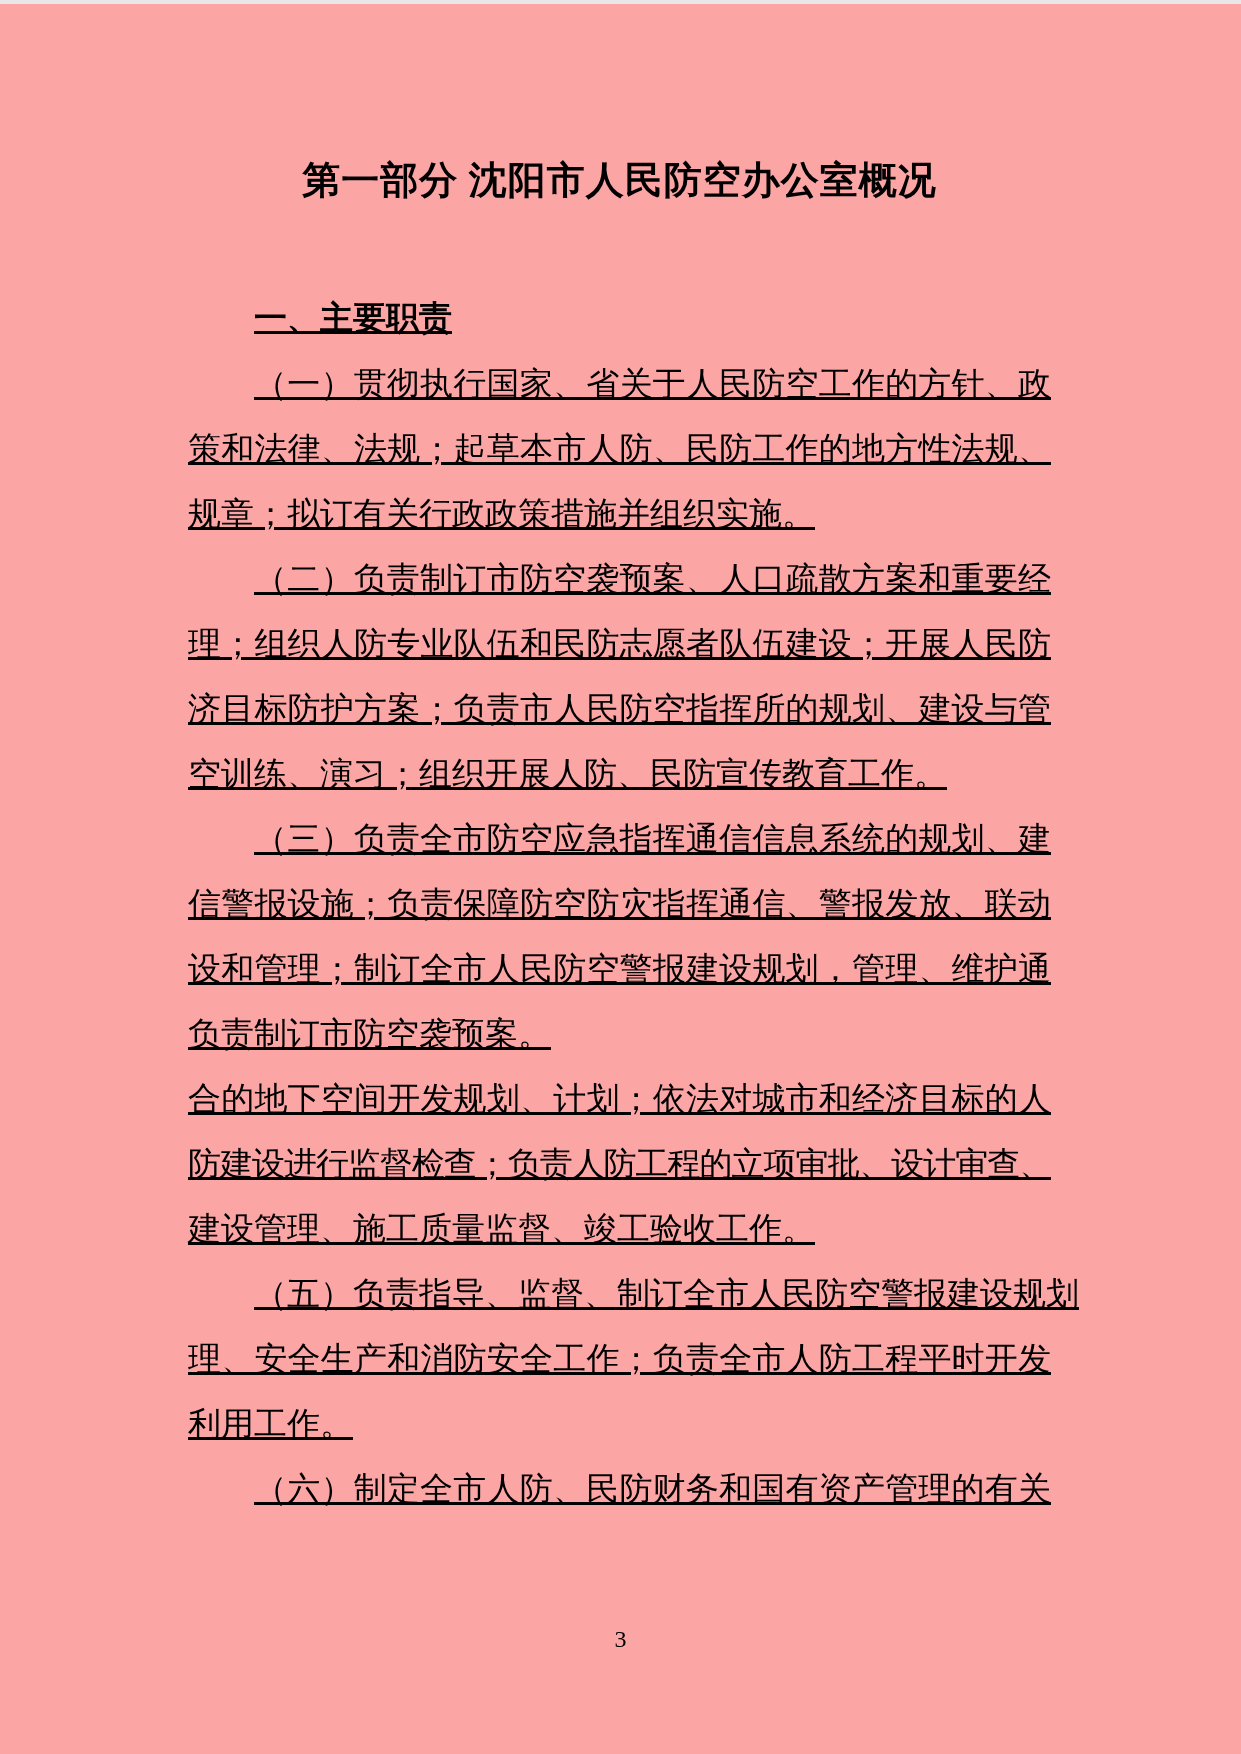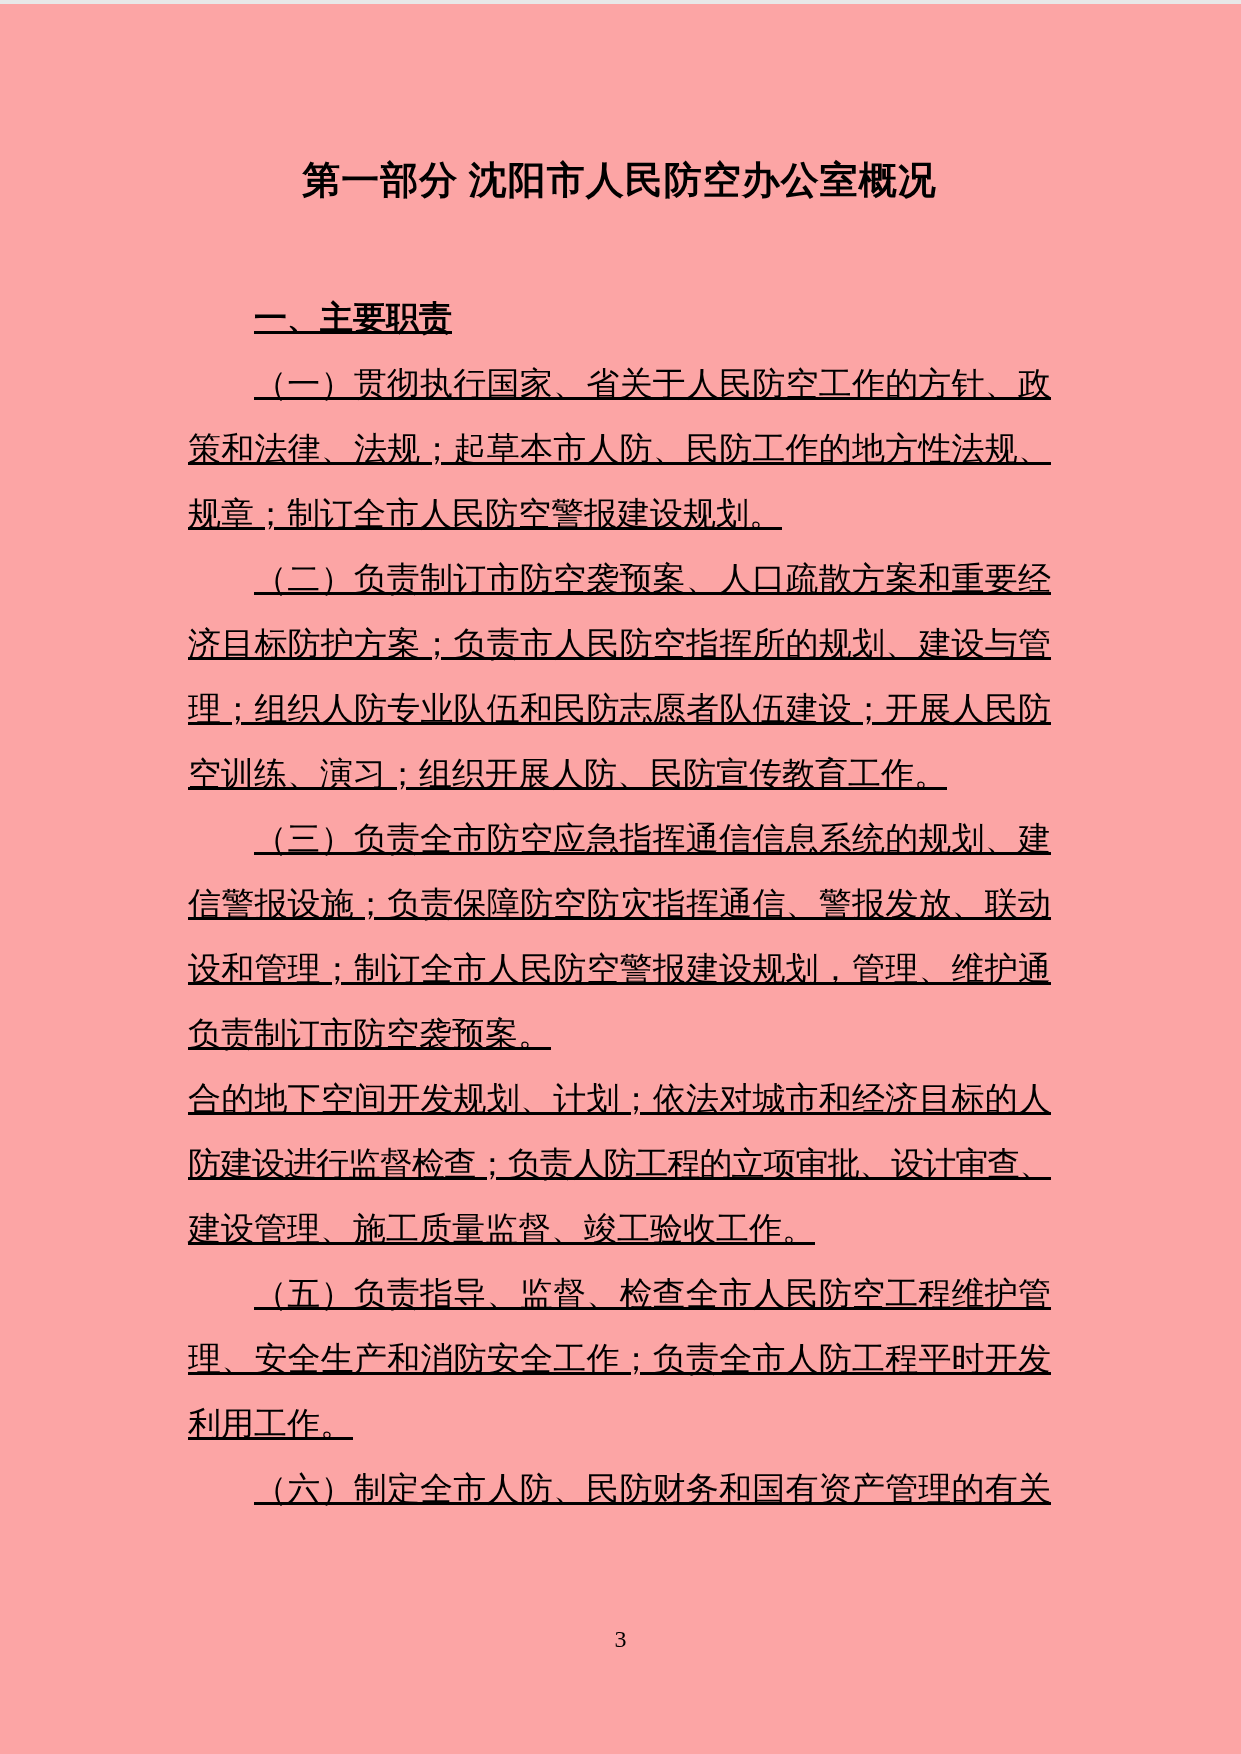--- a/index.html
+++ b/index.html
@@ -78,37 +78,37 @@
 <div class="page">
 
   <div class="doc-title">第一部分 沈阳市人民防空办公室概况</div>
 
   <div class="section-heading">一、主要职责</div>
 
   <div class="body-text">
 
     <div class="ln fl jl">（一）贯彻执行国家、省关于人民防空工作的方针、政</div>
     <div class="ln jl">策和法律、法规；起草本市人防、民防工作的地方性法规、</div>
-    <div class="ln">规章；制订全市人民防空警报建设规划。</div>
+    <div class="ln">规章；拟订有关行政政策措施并组织实施。</div>
 
     <div class="ln fl jl">（二）负责制订市防空袭预案、人口疏散方案和重要经</div>
+    <div class="ln jl">理；组织人防专业队伍和民防志愿者队伍建设；开展人民防</div>
     <div class="ln jl">济目标防护方案；负责市人民防空指挥所的规划、建设与管</div>
-    <div class="ln jl">理；组织人防专业队伍和民防志愿者队伍建设；开展人民防</div>
     <div class="ln">空训练、演习；组织开展人防、民防宣传教育工作。</div>
 
     <div class="ln fl jl">（三）负责全市防空应急指挥通信信息系统的规划、建</div>
     <div class="ln jl">信警报设施；负责保障防空防灾指挥通信、警报发放、联动</div>
     <div class="ln jl">设和管理；制订全市人民防空警报建设规划，管理、维护通</div>
     <div class="ln">负责制订市防空袭预案。</div>
 
     <div class="ln jl">合的地下空间开发规划、计划；依法对城市和经济目标的人</div>
     <div class="ln jl tight">防建设进行监督检查；负责人防工程的立项审批、设计审查、</div>
     <div class="ln">建设管理、施工质量监督、竣工验收工作。</div>
 
-    <div class="ln fl jl">（五）负责指导、监督、检查全市人民防空工程维护管</div>
+    <div class="ln fl jl">（五）负责指导、监督、制订全市人民防空警报建设规划</div>
     <div class="ln jl">理、安全生产和消防安全工作；负责全市人防工程平时开发</div>
     <div class="ln">利用工作。</div>
 
     <div class="ln fl jl">（六）制定全市人防、民防财务和国有资产管理的有关</div>
   </div>
 
   <div class="page-number">3</div>
 
 </div>
 

